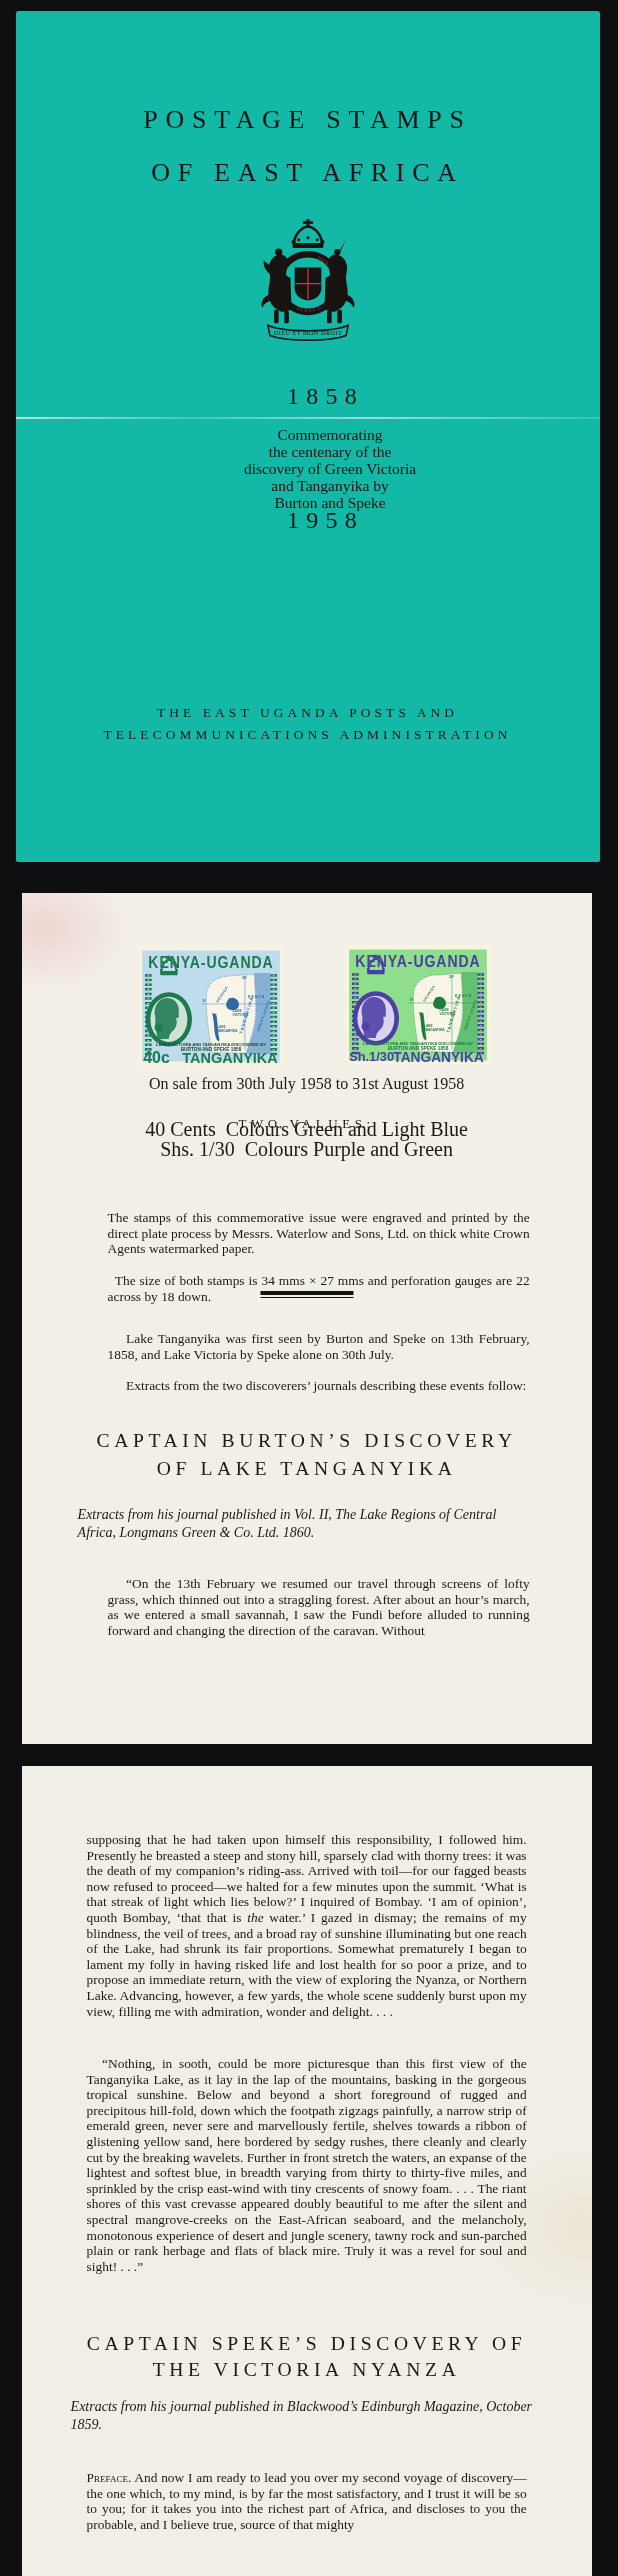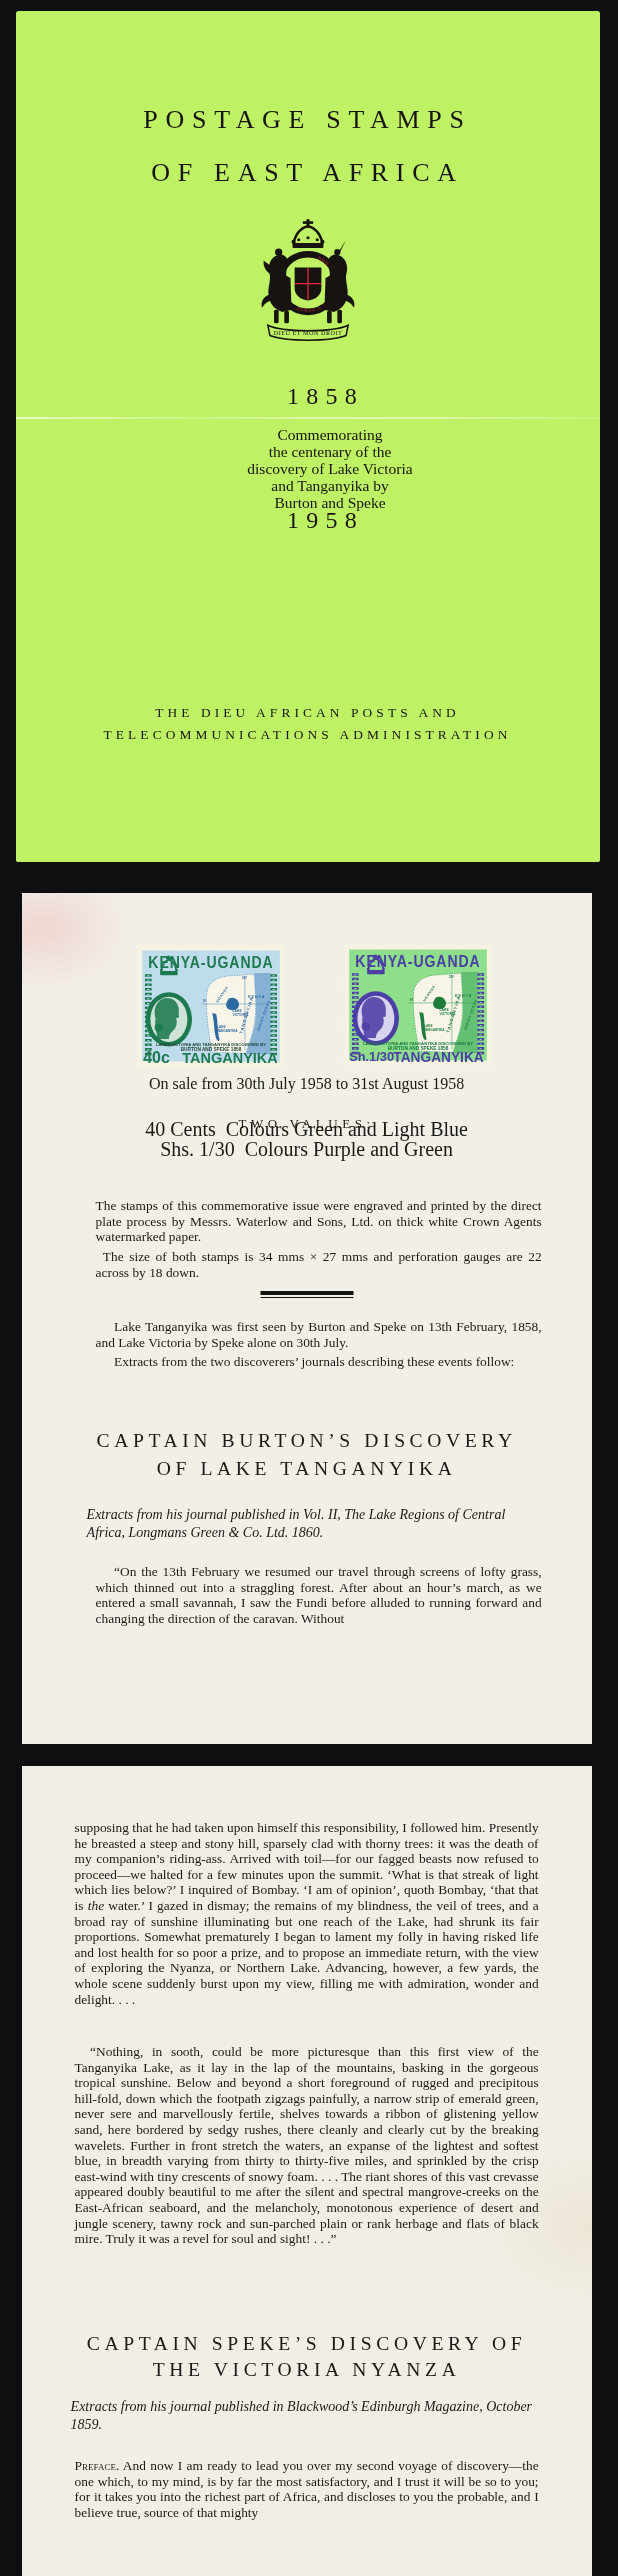--- a/index.html
+++ b/index.html
@@ -5,28 +5,28 @@
   html,body { margin:0; padding:0; }
   body {
     position:relative; width:618px; height:3526px;
     background:#0e0f11;
     font-family:"Liberation Serif", serif;
     color:#1c1a18;
   }
   .page { position:absolute; }
   .c  { position:absolute; left:0; right:0; text-align:center; }
   .tb { position:absolute; text-align:justify; }
-  .tb p { margin:4px; }
+  .tb p { margin:16px; }
   .ind { text-indent:18.5px; }
   .ital { font-style:italic; }
   .sc { font-variant:small-caps; }
   .pre { white-space:pre-wrap; }
 
   
-  .cover { left:15.5px; top:11.3px; width:584px; height:851px; background:#bef264; border-radius:2.6px; color:#171413; }
+  .cover { left:15.5px; top:11.3px; width:584px; height:851px; background:#14b8a6; border-radius:2.6px; color:#171413; }
   .cover-title { font-size:26px; letter-spacing:7.7px; }
   .cover-year { font-size:24px; letter-spacing:7.2px;padding-left:36px; }
   .commem-line { font-size:15.5px; line-height:17px;padding-left:45px; }
   .admin-line { font-size:13.4px; letter-spacing:4.1px; }
   .crease { position:absolute; left:0; right:0; top:406px; height:1.5px;
     background:linear-gradient(90deg, rgba(255,255,255,.65), rgba(255,255,255,.2) 30%, rgba(255,255,255,.55) 60%, rgba(255,255,255,.15)); }
 
   
   .page2 { left:21.6px; top:893px; width:570px; height:851px;
     background: radial-gradient(124px 88px at 20.6px 36px, rgba(230,150,160,.30), transparent 70%), #f2efe7; }
@@ -98,25 +98,25 @@
 
       <path d="M92,212 C120,226 220,226 248,212 L244,232 C214,244 126,244 96,232 Z" fill="none" stroke="#161310" stroke-width="3"></path>
       <text x="170" y="231" text-anchor="middle" font-size="12" letter-spacing="1">DIEU ET MON DROIT</text>
     </g>
   </svg>
 
   <div class="c cover-year" style="top:372px">1858</div>
   <div class="crease"></div>
   <div class="c commem-line" style="top:415px">Commemorating</div>
   <div class="c commem-line" style="top:432px">the centenary of the</div>
-  <div class="c commem-line" style="top:449px">discovery of Lake Victoria</div>
+  <div class="c commem-line" style="top:449px">discovery of Green Victoria</div>
   <div class="c commem-line" style="top:466px">and Tanganyika by</div>
   <div class="c commem-line" style="top:483px">Burton and Speke</div>
   <div class="c cover-year" style="top:496px">1958</div>
-  <div class="c admin-line" style="top:694px">THE DIEU AFRICAN POSTS AND</div>
+  <div class="c admin-line" style="top:694px">THE EAST UGANDA POSTS AND</div>
   <div class="c admin-line" style="top:716px">TELECOMMUNICATIONS ADMINISTRATION</div>
 </div>
 
 <div class="page page2">
 
   <svg class="stampsans" style="position:absolute; left:114px; top:51px;" width="150" height="124" viewBox="0 0 292 240">
     <rect x="0" y="0" width="292" height="240" rx="3" fill="#f6f3e2"></rect>
     <rect x="0.5" y="0.5" width="291" height="239" fill="none" stroke="#f2efe7" stroke-width="9" stroke-dasharray="0 13" stroke-linecap="round"></rect>
     <rect x="12" y="12" width="268" height="216" fill="#bfdcec"></rect>
     <text x="146" y="46" text-anchor="middle" font-size="31" font-weight="bold" letter-spacing="2" textLength="244" lengthAdjust="spacingAndGlyphs" fill="#1d7a4f">KENYA-UGANDA</text>
@@ -243,21 +243,21 @@
   </div>
 
   <div class="tb body26" style="left:70px; top:422px; width:454px">
     <p class="ind">Lake Tanganyika was first seen by Burton and Speke on 13th February, 1858, and Lake Victoria by Speke alone on 30th July.</p>
     <p class="ind">Extracts from the two discoverers’ journals describing these events follow:</p>
   </div>
 
   <div class="c h1" style="top:537px">CAPTAIN BURTON’S DISCOVERY</div>
   <div class="c h1" style="top:565px">OF LAKE TANGANYIKA</div>
 
-  <div class="tb srcline" style="left:65px; top:613px; width:454px">Extracts from his journal published in Vol. II, The Lake Regions of Central Africa, Longmans Green &amp; Co. Ltd. 1860.</div>
+  <div class="tb srcline" style="left:56px; top:613px; width:454px">Extracts from his journal published in Vol. II, The Lake Regions of Central Africa, Longmans Green &amp; Co. Ltd. 1860.</div>
 
   <div class="tb body26" style="left:70px; top:667px; width:454px">
     <p class="ind">“On the 13th February we resumed our travel through screens of lofty grass, which thinned out into a straggling forest. After about an hour’s march, as we entered a small savannah, I saw the Fundi before alluded to running forward and changing the direction of the caravan. Without</p>
   </div>
 </div>
 
 <div class="page page3">
   <div class="tb body26" style="left:49px; top:50px; width:472px; line-height:15.6px">
     <p>
       <span>supposing that he had taken upon himself this responsibility, I followed him. Presently he breasted a steep and stony hill, sparsely clad with thorny trees: it was the death of my companion’s riding-ass. Arrived with toil—for our fagged beasts now refused to proceed—we halted for a few minutes upon the summit. ‘What is that streak of light which lies below?’ I inquired of Bombay. ‘I am of opinion’, quoth Bombay, ‘that that is </span><span class="ital">the</span><span> water.’ I gazed in dismay; the remains of my blindness, the veil of trees, and a broad ray of sunshine illuminating but one reach of the Lake, had shrunk its fair proportions. Somewhat prematurely I began to lament my folly in having risked life and lost health for so poor a prize, and to propose an immediate return, with the view of exploring the Nyanza, or Northern Lake. Advancing, however, a few yards, the whole scene suddenly burst upon my view, filling me with admiration, wonder and delight. . . .</span>

